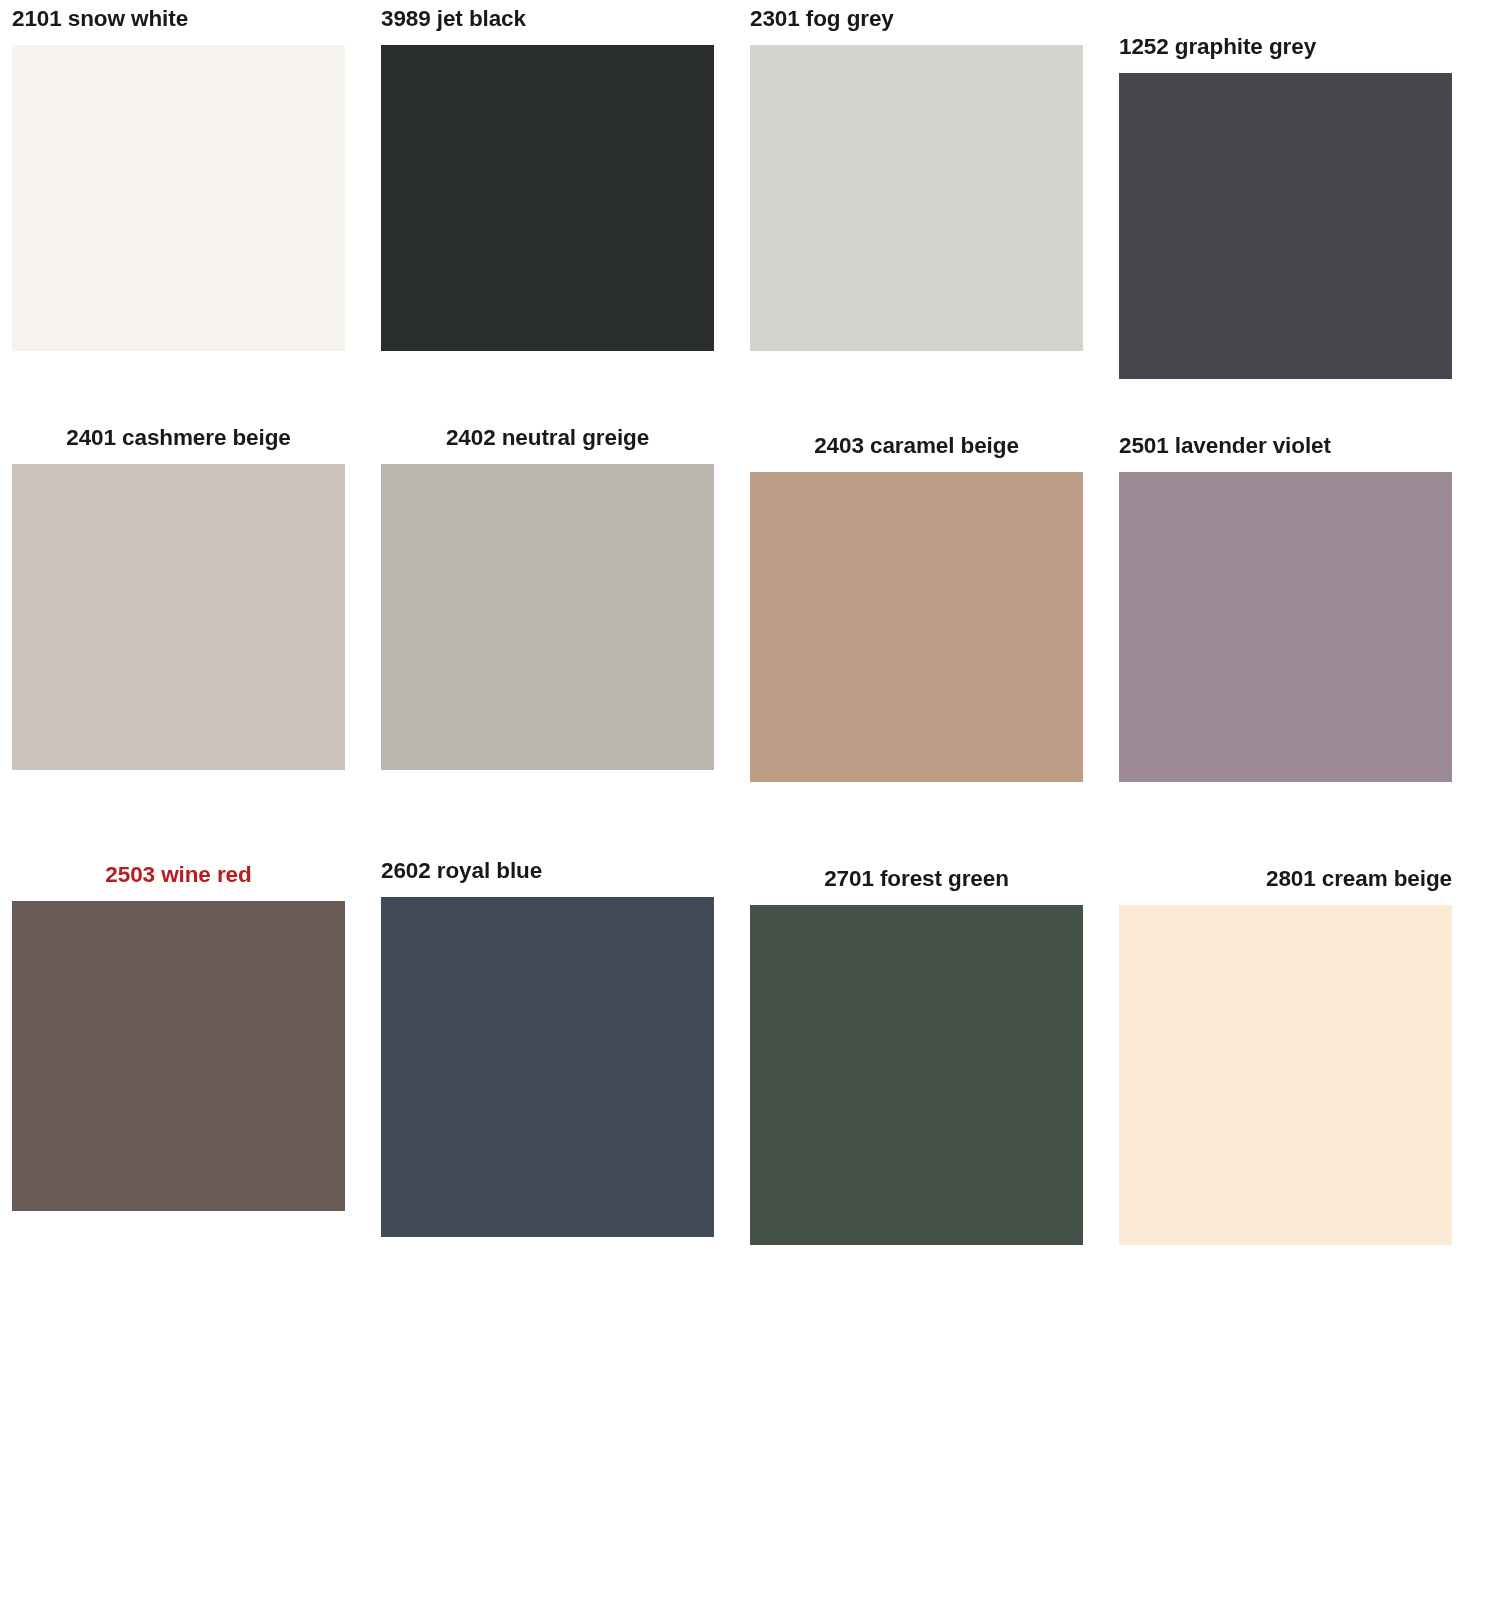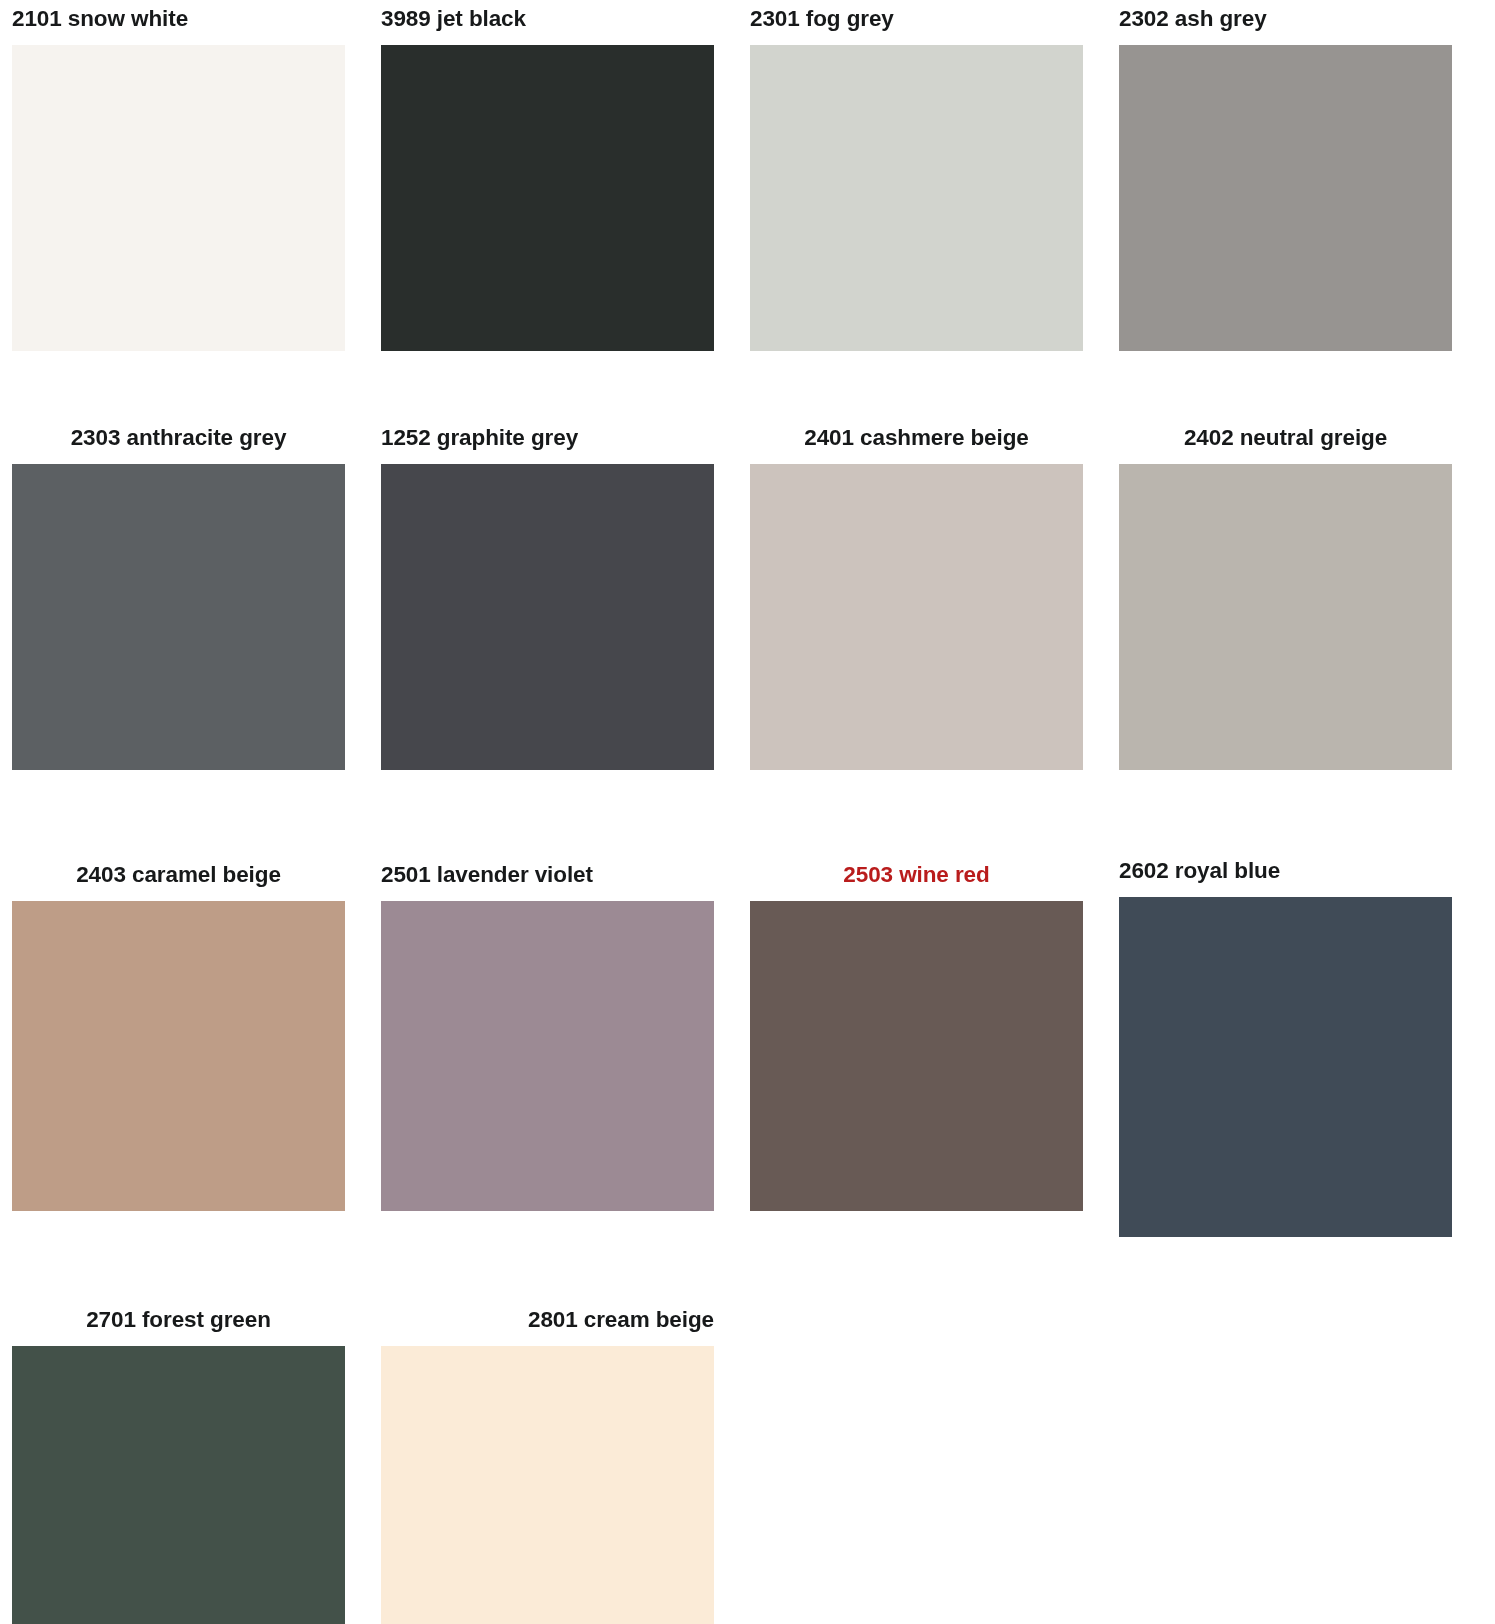--- a/index.html
+++ b/index.html
@@ -71,29 +71,21 @@
     <div class="swatch-chip" style="background-color: rgb(246, 243, 239);"></div>
   </div>
   <div class="swatch-cell row1">
     <div class="swatch-label" style="color: rgb(23, 25, 26); text-align: left;">3989 jet black</div>
     <div class="swatch-chip" style="background-color: rgb(41, 46, 44);"></div>
   </div>
   <div class="swatch-cell row1">
     <div class="swatch-label" style="color: rgb(23, 25, 26); text-align: left;">2301 fog grey</div>
     <div class="swatch-chip" style="background-color: rgb(210, 212, 206);"></div>
   </div>
-  <div class="swatch-cell row1">
-    <div class="swatch-label" style="color: rgb(23, 25, 26); text-align: left;">2302 ash grey</div>
-    <div class="swatch-chip" style="background-color: rgb(151, 148, 145);"></div>
-  </div>
 
-  <div class="swatch-cell row2">
-    <div class="swatch-label align-center" style="color: rgb(23, 25, 26); text-align: center;">2303 anthracite grey</div>
-    <div class="swatch-chip" style="background-color: rgb(92, 96, 99);"></div>
-  </div>
   <div class="swatch-cell row2">
     <div class="swatch-label" style="color: rgb(23, 25, 26); text-align: left;">1252 graphite grey</div>
     <div class="swatch-chip" style="background-color: rgb(70, 71, 76);"></div>
   </div>
   <div class="swatch-cell row2">
     <div class="swatch-label align-center" style="color: rgb(23, 25, 26); text-align: center;">2401 cashmere beige</div>
     <div class="swatch-chip" style="background-color: rgb(204, 195, 189);"></div>
   </div>
   <div class="swatch-cell row2">
     <div class="swatch-label align-center" style="color: rgb(23, 25, 26); text-align: center;">2402 neutral greige</div>

